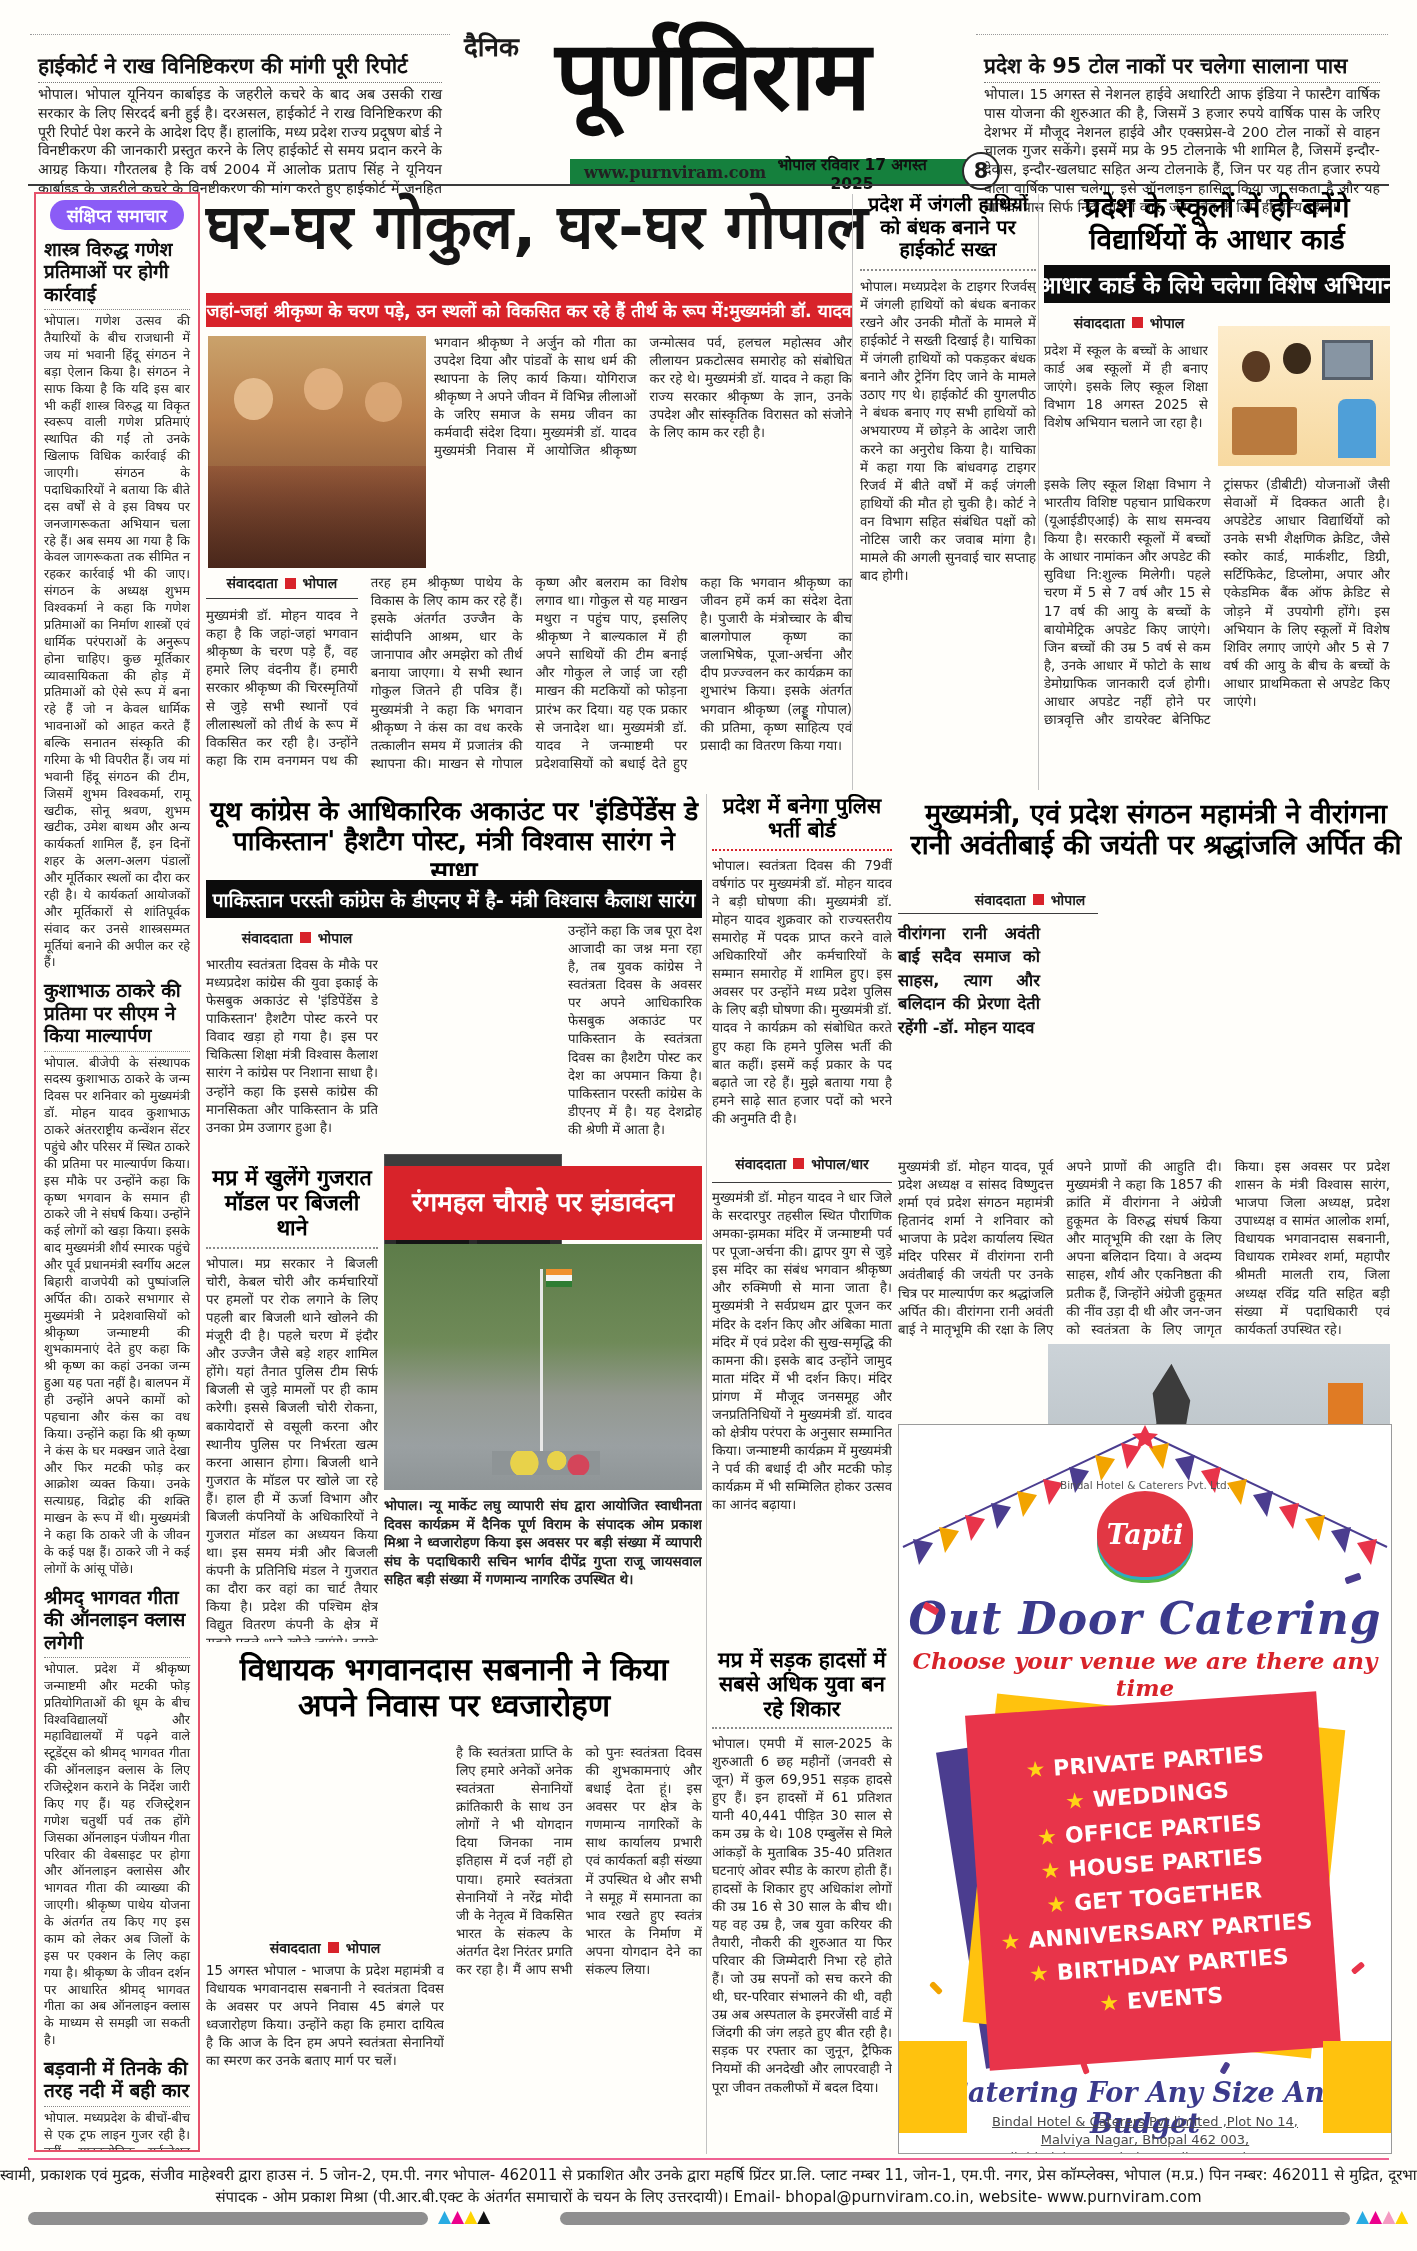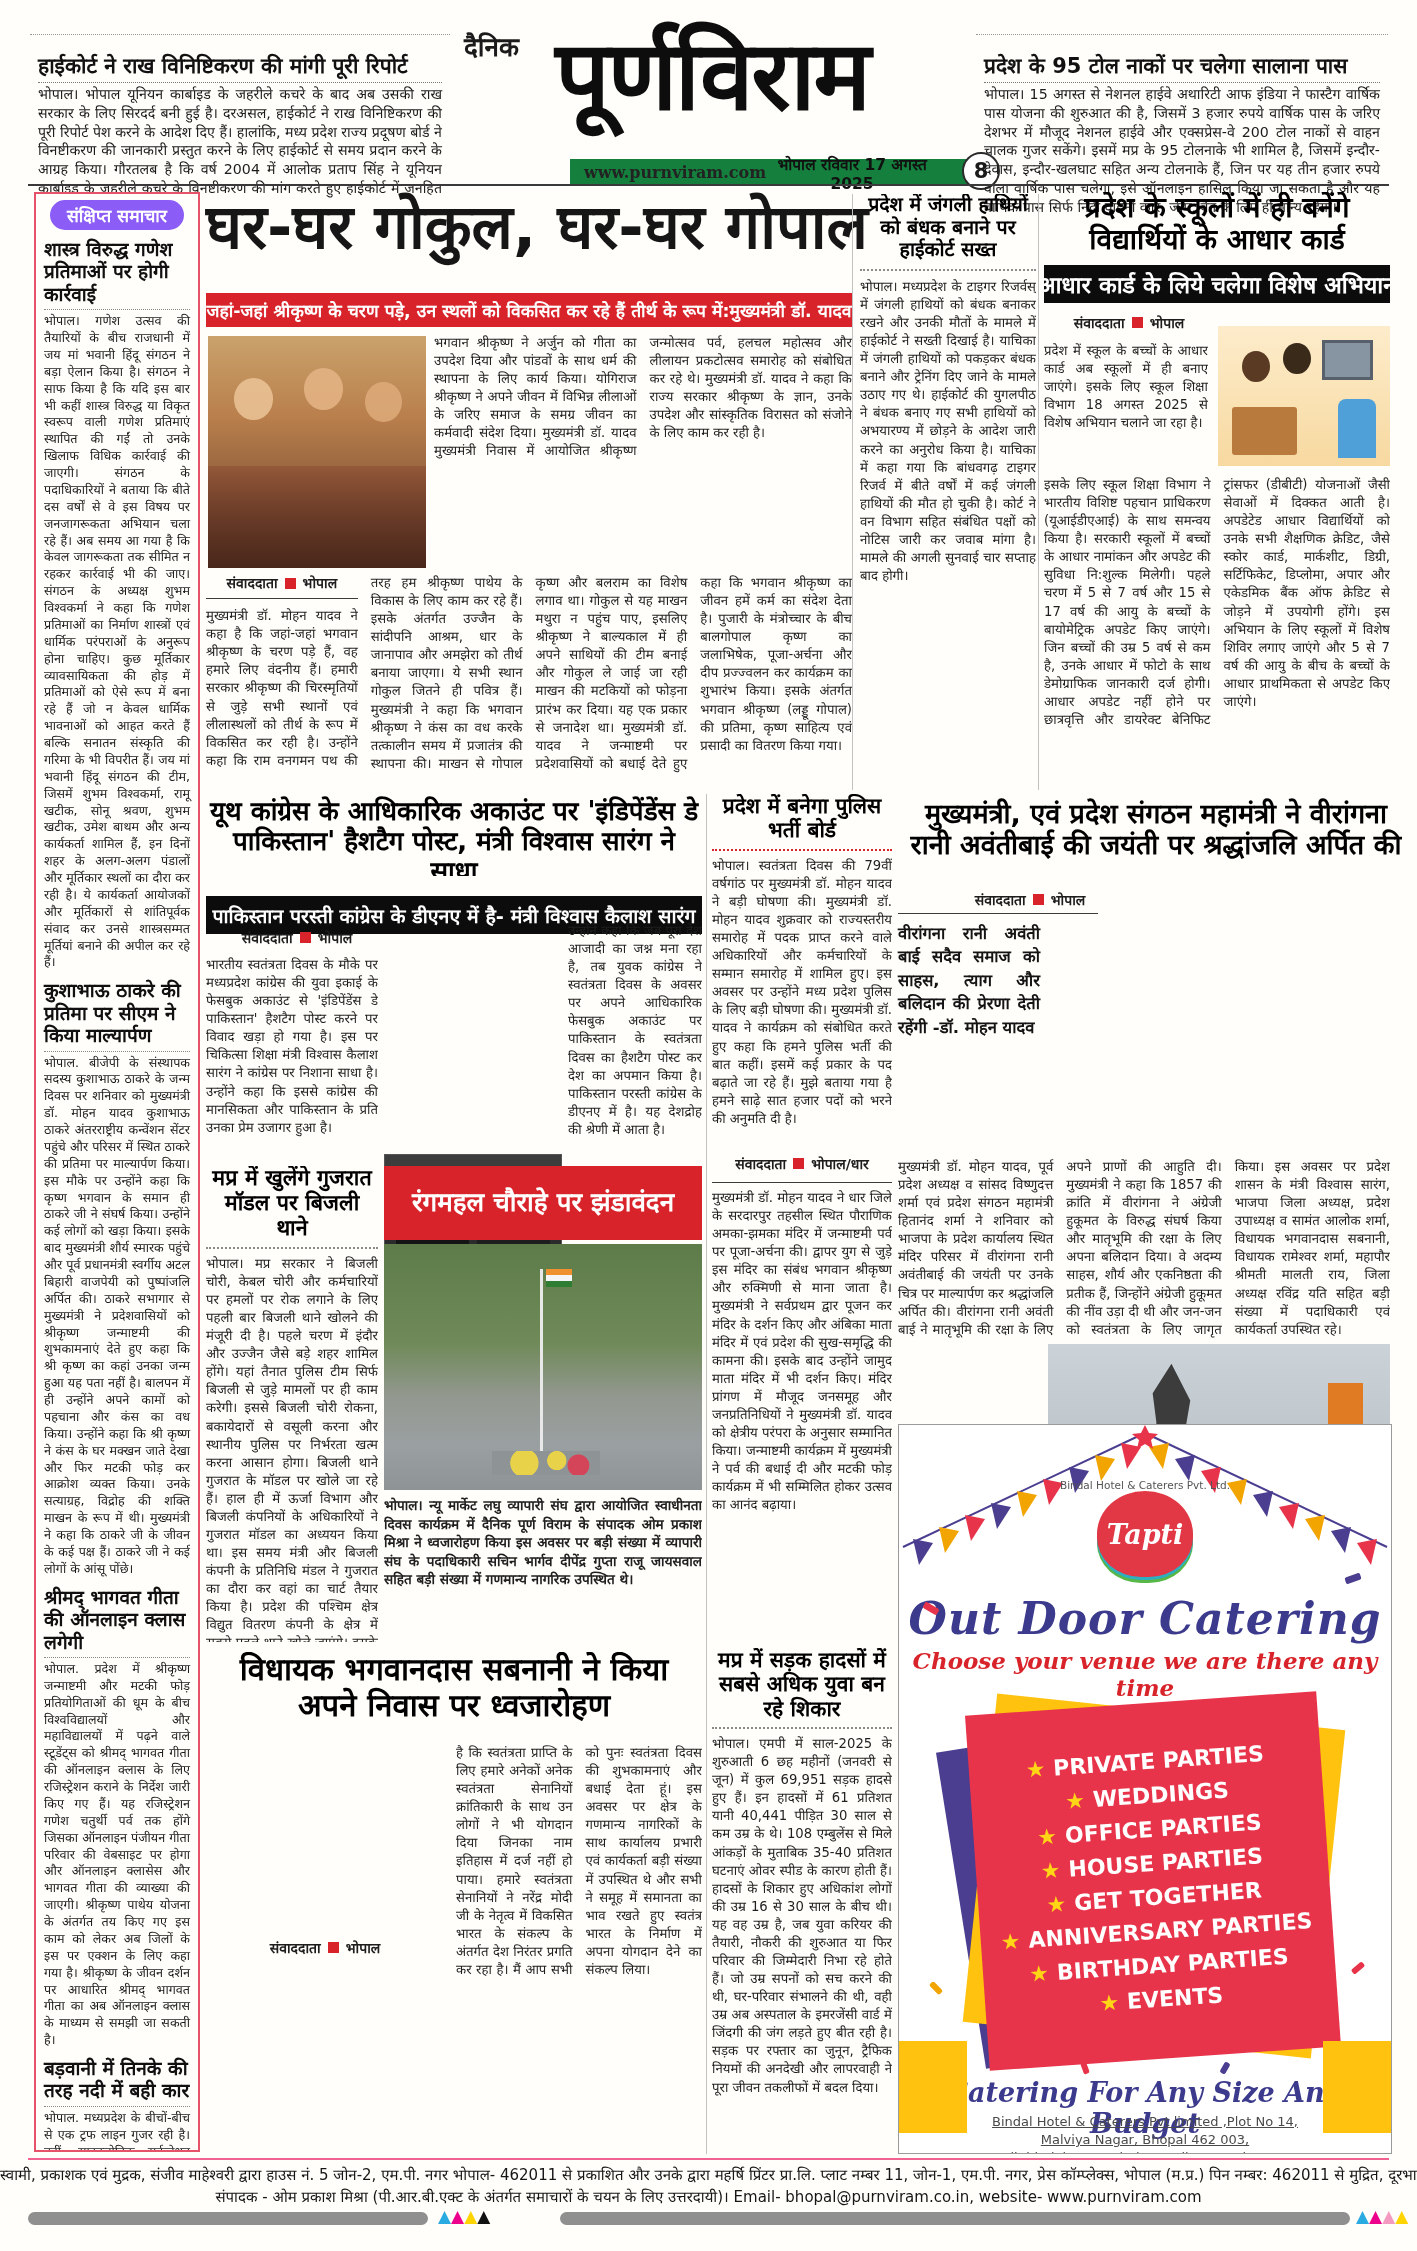--- a/index.html
+++ b/index.html
@@ -159,21 +159,21 @@
       <div style="position:absolute;left:14%;top:18%;width:16%;height:22%;border-radius:50%;background:#5a3a22;"></div>
       <div style="position:absolute;left:38%;top:12%;width:16%;height:22%;border-radius:50%;background:#3a2a1a;"></div>
       <div style="position:absolute;right:10%;top:10%;width:26%;height:24%;background:#8795a3;border:3px solid #57606b;"></div>
       <div style="position:absolute;right:8%;bottom:6%;width:22%;height:42%;background:#4f9fd8;border-radius:8px 8px 0 0;"></div>
     </div>
     <div class="bd" style="position:absolute;left:0;top:150px;width:164px;height:126px;">प्रदेश में स्कूल के बच्चों के आधार कार्ड अब स्कूलों में ही बनाए जाएंगे। इसके लिए स्कूल शिक्षा विभाग 18 अगस्त 2025 से विशेष अभियान चलाने जा रहा है।</div>
     <div class="bd cols2" style="position:absolute;left:0;top:284px;width:346px;height:312px;">इसके लिए स्कूल शिक्षा विभाग ने भारतीय विशिष्ट पहचान प्राधिकरण (यूआईडीएआई) के साथ समन्वय किया है। सरकारी स्कूलों में बच्चों के आधार नामांकन और अपडेट की सुविधा नि:शुल्क मिलेगी। पहले चरण में 5 से 7 वर्ष और 15 से 17 वर्ष की आयु के बच्चों के बायोमेट्रिक अपडेट किए जाएंगे। जिन बच्चों की उम्र 5 वर्ष से कम है, उनके आधार में फोटो के साथ डेमोग्राफिक जानकारी दर्ज होगी। आधार अपडेट नहीं होने पर छात्रवृत्ति और डायरेक्ट बेनिफिट ट्रांसफर (डीबीटी) योजनाओं जैसी सेवाओं में दिक्कत आती है। अपडेटेड आधार विद्यार्थियों को उनके सभी शैक्षणिक क्रेडिट, जैसे स्कोर कार्ड, मार्कशीट, डिग्री, सर्टिफिकेट, डिप्लोमा, अपार और एकेडमिक बैंक ऑफ क्रेडिट से जोड़ने में उपयोगी होंगे। इस अभियान के लिए स्कूलों में विशेष शिविर लगाए जाएंगे और 5 से 7 वर्ष की आयु के बीच के बच्चों के आधार प्राथमिकता से अपडेट किए जाएंगे।</div>
   </div>
 
   <div class="abs hc" style="left:206px;top:796px;width:496px;height:80px;font-size:26px;">यूथ कांग्रेस के आधिकारिक अकाउंट पर 'इंडिपेंडेंस डे पाकिस्तान' हैशटैग पोस्ट, मंत्री विश्वास सारंग ने साधा</div>
-  <div class="abs black-banner" style="left:206px;top:880px;width:496px;height:38px;font-size:19.5px;margin-top:16px;">पाकिस्तान परस्ती कांग्रेस के डीएनए में है- मंत्री विश्वास कैलाश सारंग</div>
+  <div class="abs black-banner" style="left:206px;top:880px;width:496px;height:38px;font-size:19.5px;">पाकिस्तान परस्ती कांग्रेस के डीएनए में है- मंत्री विश्वास कैलाश सारंग</div>
   <div class="abs byline" style="left:214px;top:928px;width:166px;">
     <span>संवाददाता</span>
     <span class="sq"></span>
     <span>भोपाल</span>
   </div>
   <div class="abs bd" style="left:206px;top:956px;width:172px;height:204px;">भारतीय स्वतंत्रता दिवस के मौके पर मध्यप्रदेश कांग्रेस की युवा इकाई के फेसबुक अकाउंट से 'इंडिपेंडेंस डे पाकिस्तान' हैशटैग पोस्ट करने पर विवाद खड़ा हो गया है। इस पर चिकित्सा शिक्षा मंत्री विश्वास कैलाश सारंग ने कांग्रेस पर निशाना साधा है। उन्होंने कहा कि इससे कांग्रेस की मानसिकता और पाकिस्तान के प्रति उनका प्रेम उजागर हुआ है।</div>
   <div class="abs ph" style="left:384px;top:922px;width:176px;height:206px;background:#2b2b2b;border:1px solid #555;">
     <div style="position:absolute;left:0;top:0;width:100%;height:16%;background:#3d3d3d;"></div>
     <div style="position:absolute;left:6%;top:22%;width:42%;height:66%;background:#141414;"></div>
     <div style="position:absolute;right:6%;top:22%;width:42%;height:66%;background:#1d1d1d;"></div>
@@ -232,20 +232,21 @@
     <div class="bd" style="margin-top:6px;font-weight:600;font-size:13.6px;">भोपाल। न्यू मार्केट लघु व्यापारी संघ द्वारा आयोजित स्वाधीनता दिवस कार्यक्रम में दैनिक पूर्ण विराम के संपादक ओम प्रकाश मिश्रा ने ध्वजारोहण किया इस अवसर पर बड़ी संख्या में व्यापारी संघ के पदाधिकारी सचिन भार्गव दीपेंद्र गुप्ता राजू जायसवाल सहित बड़ी संख्या में गणमान्य नागरिक उपस्थित थे।</div>
   </div>
 
   <div class="abs hc" style="left:206px;top:1652px;width:496px;height:84px;font-size:31px;">विधायक भगवानदास सबनानी ने किया अपने निवास पर ध्वजारोहण</div>
 
   <div class="abs byline" style="left:206px;top:1938px;width:238px;">
     <span>संवाददाता</span>
     <span class="sq"></span>
     <span>भोपाल</span>
   </div>
+  <div class="abs bd" style="left:206px;top:1962px;width:238px;height:190px;">15 अगस्त भोपाल - भाजपा के प्रदेश महामंत्री व विधायक भगवानदास सबनानी ने स्वतंत्रता दिवस के अवसर पर अपने निवास 45 बंगले पर ध्वजारोहण किया। उन्होंने कहा कि हमारा दायित्व है कि आज के दिन हम अपने स्वतंत्रता सेनानियों का स्मरण कर उनके बताए मार्ग पर चलें।</div>
   <div class="abs bd cols2" style="left:456px;top:1744px;width:246px;height:408px;">है कि स्वतंत्रता प्राप्ति के लिए हमारे अनेकों अनेक स्वतंत्रता सेनानियों क्रांतिकारी के साथ उन लोगों ने भी योगदान दिया जिनका नाम इतिहास में दर्ज नहीं हो पाया। हमारे स्वतंत्रता सेनानियों ने नरेंद्र मोदी जी के नेतृत्व में विकसित भारत के संकल्प के अंतर्गत देश निरंतर प्रगति कर रहा है। मैं आप सभी को पुनः स्वतंत्रता दिवस की शुभकामनाएं और बधाई देता हूं। इस अवसर पर क्षेत्र के गणमान्य नागरिकों के साथ कार्यालय प्रभारी एवं कार्यकर्ता बड़ी संख्या में उपस्थित थे और सभी ने समूह में समानता का भाव रखते हुए स्वतंत्र भारत के निर्माण में अपना योगदान देने का संकल्प लिया।</div>
 
   <div class="abs ad-box" style="left:898px;top:1424px;width:492px;height:728px;">
     <svg width="492" height="150" viewBox="0 0 492 150" style="position:absolute;left:0;top:0;">
       <line x1="246" y1="8" x2="4" y2="122" stroke="#4b3d8f" stroke-width="2"></line>
       <line x1="246" y1="8" x2="488" y2="122" stroke="#4b3d8f" stroke-width="2"></line>
       <g>
         <polygon points="222,18 242,22 228,44" fill="#e8344a"></polygon>
           <polygon points="196,30 216,34 202,56" fill="#f2a400"></polygon>
         <polygon points="170,42 190,46 176,68" fill="#4b3d8f"></polygon>

